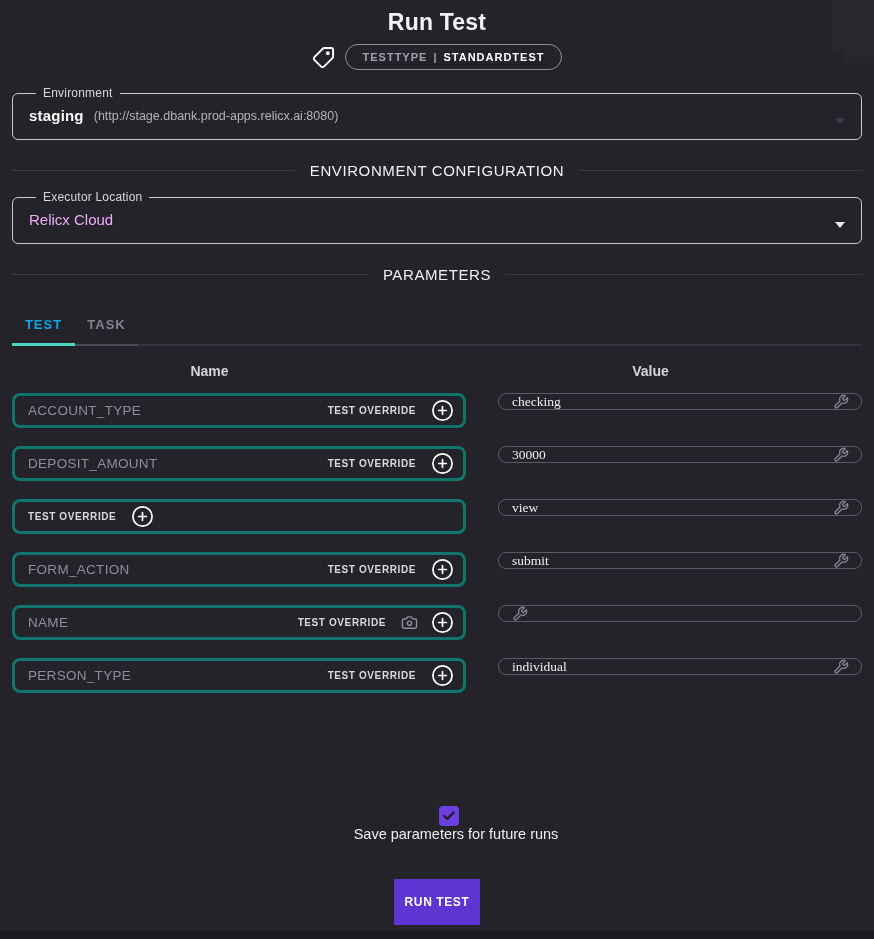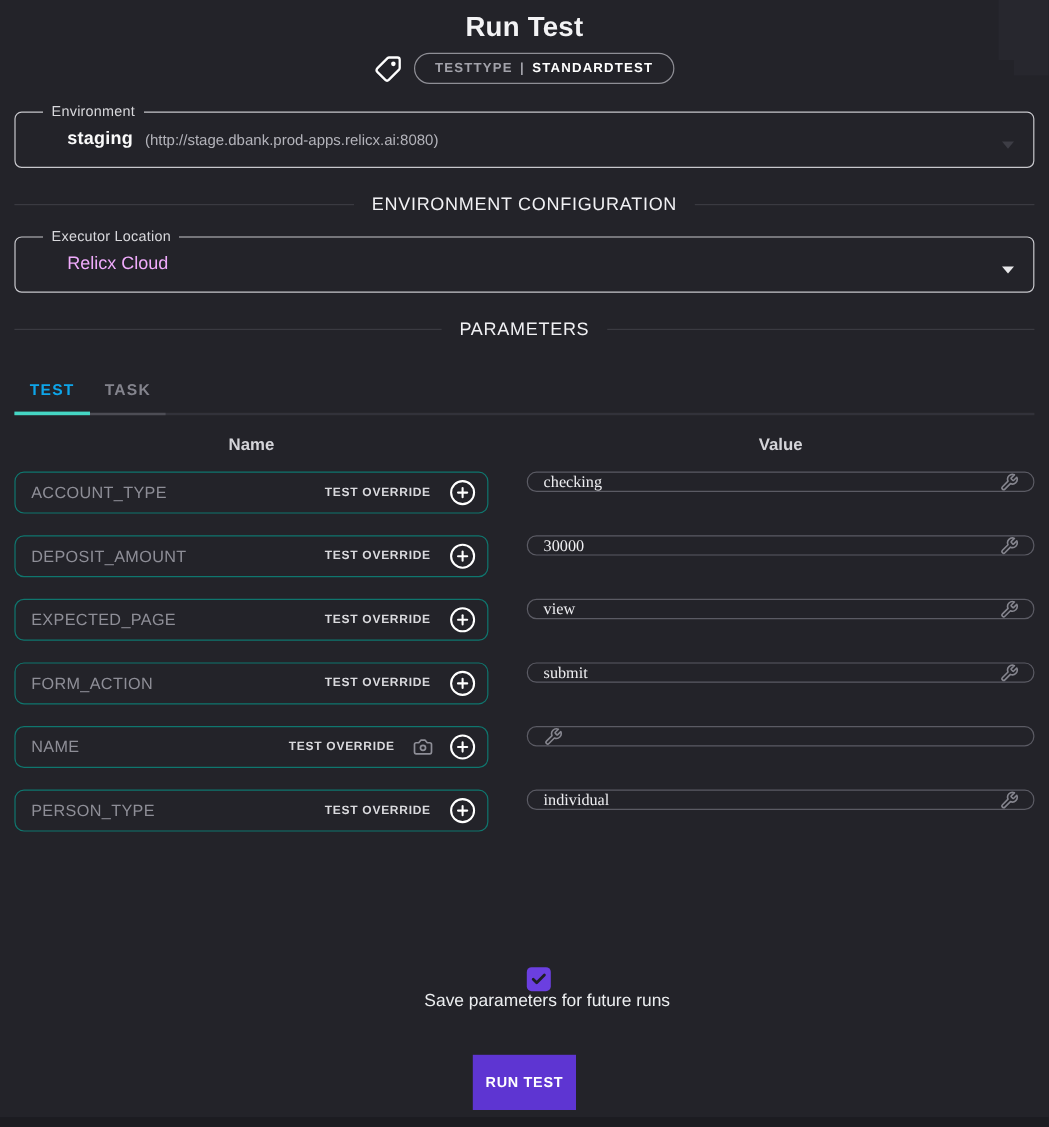--- a/index.html
+++ b/index.html
@@ -32,21 +32,21 @@
   .type-badge .sep    { color:#a2a2aa; font-weight:600; }
   .type-badge .val    { color:#ffffff; font-weight:700; }
 
   fieldset.select-field {
     margin:15px 12px 0; border:1px solid #c7c7cc; border-radius:6px;
     padding:5px 16px 13px; position:relative; min-height:54px;
   }
   fieldset.select-field legend {
     font-size:12px; color:#d8d8dc; padding:0 7px; margin-left:7px; letter-spacing:0.2px;
   }
-  .select-value-line { display:flex; align-items:flex-end; margin-top:2px; padding-right:30px;margin-left:27px; }
+  .select-value-line { display:flex; align-items:center; margin-top:2px; padding-right:30px; }
   .env-name { font-size:15px; font-weight:700; color:#fafafa; letter-spacing:0.2px; }
   .env-url  { font-size:12.5px; color:#b3b3ba; margin-left:10px; }
   .exec-name { font-size:15px; font-weight:400; color:#f0abfc; }
   .caret {
     position:absolute; right:16px; top:50%; margin-top:-1px;
     width:0; height:0; border-left:5.5px solid transparent; border-right:5.5px solid transparent;
   }
   .caret-dark  { border-top:6px solid #3d3d45; }
   .caret-light { border-top:6px solid #e8e8ea; }
 
@@ -73,21 +73,21 @@
   .tab-inactive { color:#84848d; border-bottom:2px solid #4d4d55; }
 
   .col-headers { display:flex; gap:32px; margin:16px 12px 0; }
   .col-headers .name-col  { width:395px; text-align:center; }
   .col-headers .value-col { flex:1; text-align:center; }
   .col-headers span { font-size:14px; font-weight:600; color:#d4d4d9; }
 
   .param-rows { margin:13px 12px 0; }
   .param-row { display:flex; gap:32px; margin-bottom:18px; }
   .name-box {
-    width:395px; height:35px; border:1px solid #0f766e; border-radius:8px;
+    width:454px; height:35px; border:3px solid #0f766e; border-radius:8px;
     display:flex; align-items:center; padding:0 9px 0 13px; background:transparent;
   }
   .param-name { flex:1; color:#8e8e97; font-size:13.5px; letter-spacing:0.3px; }
   .override-label {
     font-size:10px; font-weight:700; color:#dadade; letter-spacing:0.6px; margin-right:15px; white-space:nowrap;
   }
   .camera-icon { margin-right:13px; display:flex; align-items:center; }
   .plus-button { width:23px; height:23px; display:flex; cursor:pointer; background:none; border:none; padding:0; }
   .value-box {
     flex:1; height:17px; border:1px solid #5b5b64; border-radius:8px;
@@ -218,21 +218,20 @@
       <span class="wrench-icon">
         <svg width="16" height="16" viewBox="0 0 24 24" fill="none" stroke="#85858e" stroke-width="2" stroke-linecap="round" stroke-linejoin="round">
           <path d="M14.7 6.3a1 1 0 0 0 0 1.4l1.6 1.6a1 1 0 0 0 1.4 0l3.77-3.77a6 6 0 0 1-7.94 7.94l-6.91 6.91a2.12 2.12 0 0 1-3-3l6.91-6.91a6 6 0 0 1 7.94-7.94l-3.76 3.76z"></path>
         </svg>
       </span>
     </div>
   </div>
 
   <div class="param-row">
     <div class="name-box">
-      <span class="param-name">EXPECTED_PAGE</span>
       <span class="override-label">TEST OVERRIDE</span>
       <button class="plus-button">
         <svg width="23" height="23" viewBox="0 0 24 24" fill="none" stroke="#ffffff" stroke-width="1.8" stroke-linecap="round">
           <circle cx="12" cy="12" r="10"></circle>
             <path d="M8 12h8"></path>
             <path d="M12 8v8"></path>
         </svg>
       </button>
     </div>
     <div class="value-box">

